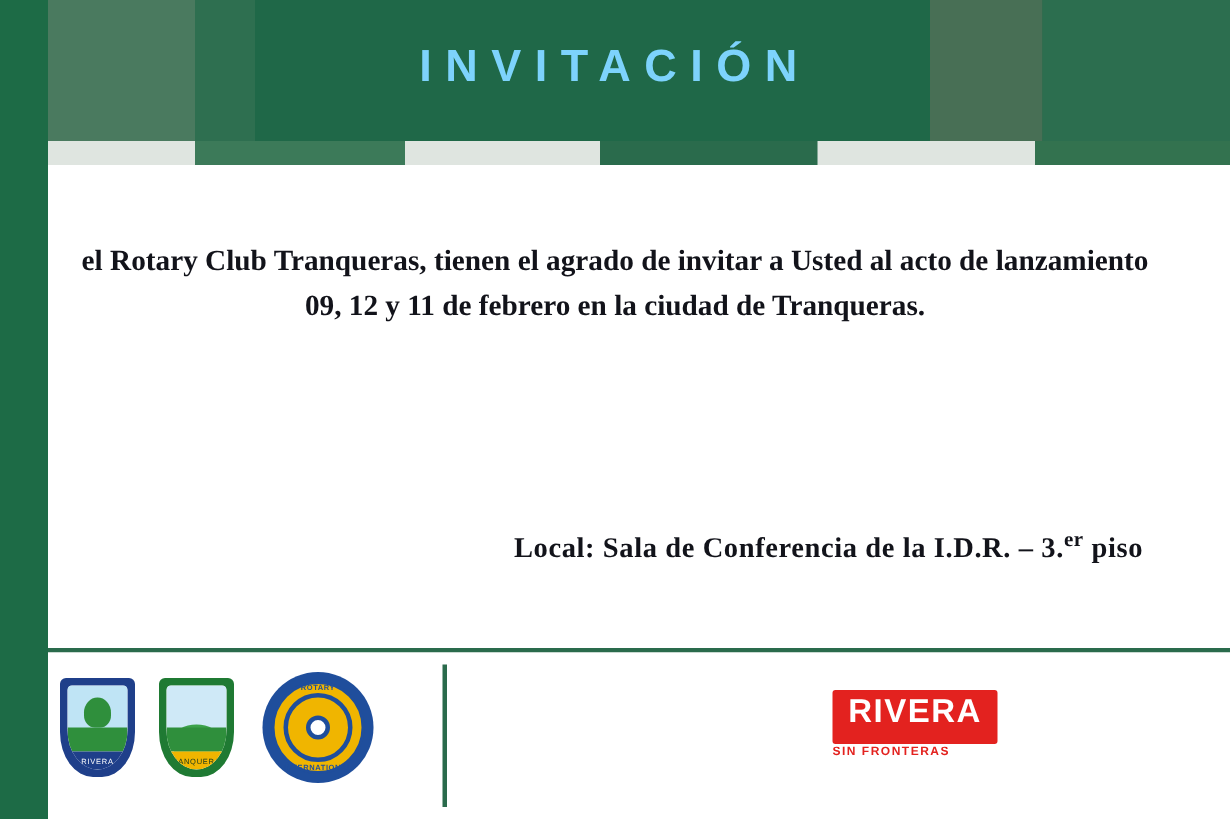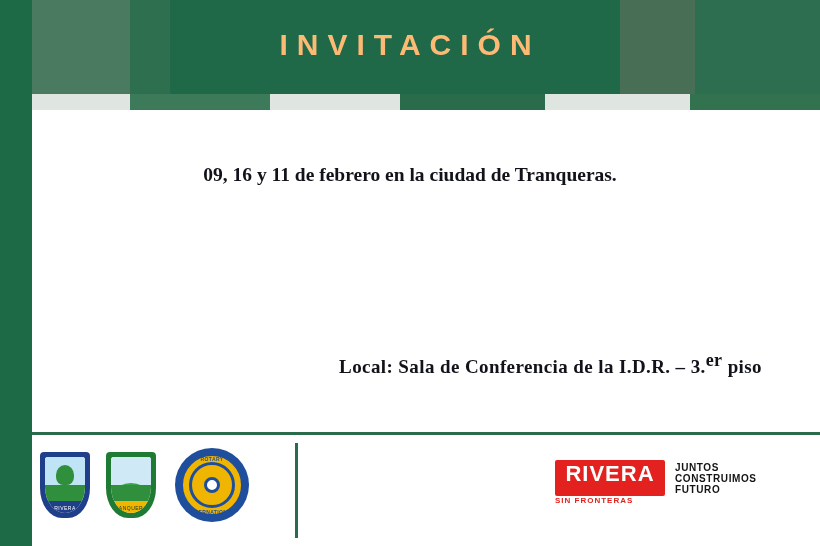--- a/index.html
+++ b/index.html
@@ -78,21 +78,21 @@
   .hb4 { left: 400px; width: 145px; background: #2a6b4c; }
   .hb5 { left: 545px; width: 145px; background: #dfe5e0; }
   .hb6 { left: 690px; width: 130px; background: #33724f; }
 
   .header-title {
     position: absolute;
     left: 0;
     top: 28px;
     width: 820px;
     text-align: center;
-    color: #fdba74;
+    color: #7dd3fc;
     font-size: 30px;
     font-weight: bold;
     letter-spacing: 9px;
     font-family: "Liberation Sans", sans-serif;
   }
 
   
   .invite-body {
     position: absolute;
     left: 40px;
@@ -119,21 +119,21 @@
     font-family: "Liberation Serif", serif;
   }
   .event-details .dline {
     font-size: 19px;
     font-weight: bold;
     line-height: 25px;
     letter-spacing: 0.4px;
     white-space: nowrap;
   }
   .event-details .sup {
-    font-size: 18px;
+    font-size: 14px;
     vertical-align: super;
   }
 
   
   .footer-rule {
     position: absolute;
     left: 32px;
     top: 432px;
     width: 788px;
     height: 3px;
@@ -370,21 +370,22 @@
       <div class="hb hb4"></div>
       <div class="hb hb5"></div>
       <div class="hb hb6"></div>
     </div>
     <div class="header-title">INVITACIÓN</div>
   </div>
 
   <div class="left-band"></div>
 
   <div class="invite-body">
-    <div class="line">09, 16 y 11 de febrero en la ciudad de Tranqueras.</div>
+    <div class="line">el Rotary Club Tranqueras,  tienen el agrado de invitar a Usted al acto de lanzamiento</div>
+    <div class="line">09, 12 y 11 de febrero en la ciudad de Tranqueras.</div>
   </div>
 
   <div class="event-details">
     <div class="dline"><span>Local: Sala de Conferencia de la I.D.R. – 3.</span><span class="sup">er</span><span> piso</span></div>
   </div>
 
   <div class="footer-rule"></div>
   <div class="footer"></div>
   <div class="footer-divider"></div>
 
@@ -426,20 +427,15 @@
       <div class="rotary-text-top">ROTARY</div>
       <div class="rotary-text-bot">INTERNATIONAL</div>
     </div>
   </div>
 
 
   <div class="rivera-logo">
     <div class="rivera-box"></div>
     <div class="rivera-word">RIVERA</div>
     <div class="rivera-sub">SIN FRONTERAS</div>
-    <div class="rivera-tag">
-      <div>JUNTOS</div>
-      <div>CONSTRUIMOS</div>
-      <div>FUTURO</div>
-    </div>
   </div>
 
 </div>
 
 </body></html>

